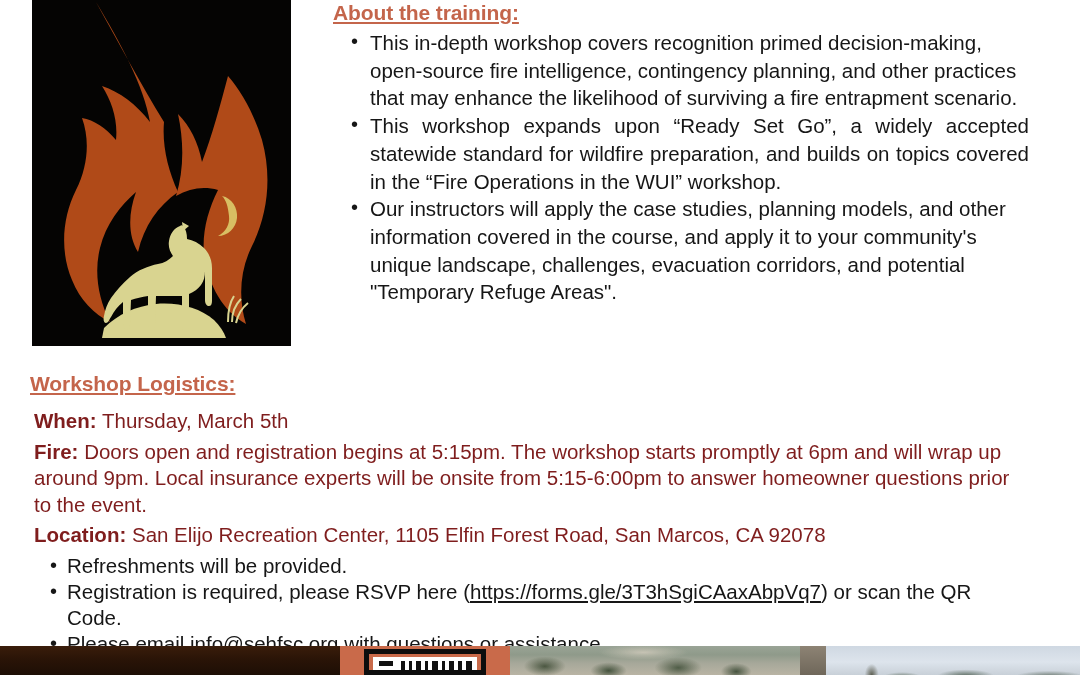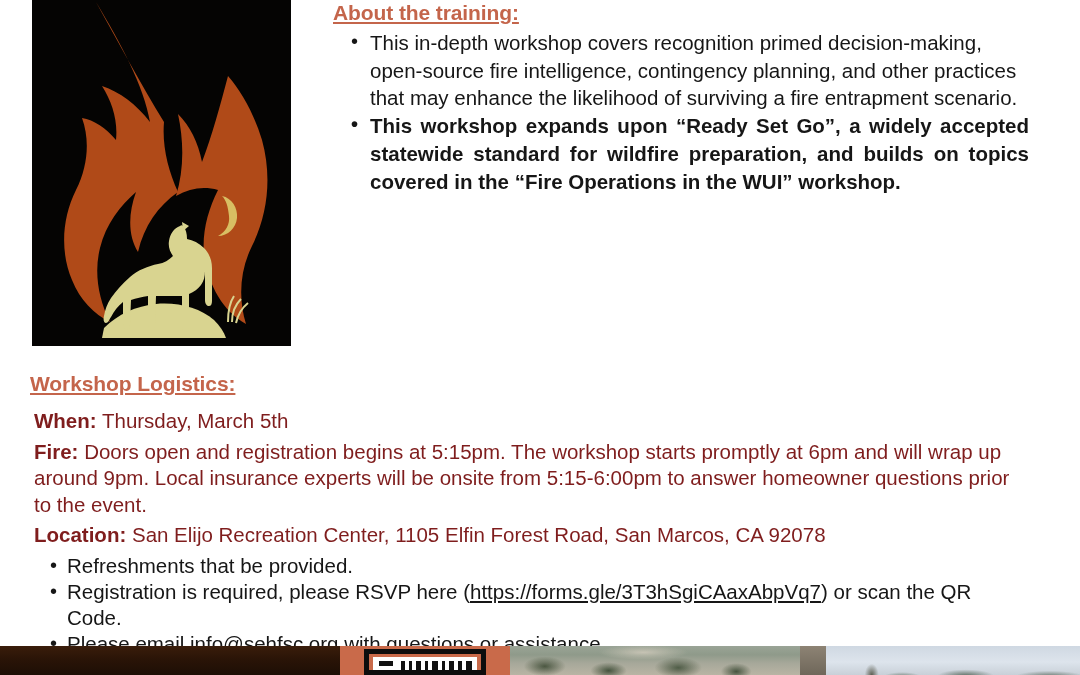--- a/index.html
+++ b/index.html
@@ -75,21 +75,21 @@
     position: absolute;
     left: 14px;
     top: -1px;
     font-size: 20px;
     line-height: 27.7px;
     color: #161616;
   }
   li.justify { text-align: justify; }
 
   .about-bullets { margin-top: 5px; }
-  .about-bullets > li + li { margin-top: 0px; font-weight: bold; }
+  .about-bullets > li + li { margin-top: 0px; }
 
   
   .logistics {
     position: absolute;
     left: 30px;
     top: 371px;
     width: 1000px;
   }
   .logistics .section-heading { margin-bottom: 12px; }
 
@@ -282,20 +282,21 @@
           <path d="M 204,323 C 206,314 211,307 216,303"></path>
         </g>
       </svg>
     </div>
 
     <div class="about-col">
       <div class="section-heading">About the training:</div>
       <ul class="bullets about-bullets">
         <li>This in-depth workshop covers recognition primed decision-making, open-source fire intelligence, contingency planning, and other practices that may enhance the likelihood of surviving a fire entrapment scenario.</li>
         <li class="justify">This workshop expands upon “Ready Set Go”, a widely accepted statewide standard for wildfire preparation, and builds on topics covered in the “Fire Operations in the WUI” workshop.</li>
+        <li>Our instructors will apply the case studies, planning models, and other information covered in the course, and apply it to your community's unique landscape, challenges, evacuation corridors, and potential "Temporary Refuge Areas".</li>
       </ul>
     </div>
 
     <div class="logistics">
       <div class="section-heading">Workshop Logistics:</div>
 
       <p class="info-line">
         <b>When:</b>
         <span>Thursday, March 5th</span>
       </p>
@@ -304,21 +305,21 @@
         <b>Fire:</b>
         <span>Doors open and registration begins at 5:15pm. The workshop starts promptly at 6pm and will wrap up around 9pm. Local insurance experts will be onsite from 5:15-6:00pm to answer homeowner questions prior to the event.</span>
       </p>
 
       <p class="info-line">
         <b>Location:</b>
         <span>San Elijo Recreation Center, 1105 Elfin Forest Road, San Marcos, CA 92078</span>
       </p>
 
       <ul class="bullets logi-bullets">
-        <li>Refreshments that be provided.</li>
+        <li>Refreshments will be provided.</li>
         <li><span>Registration is required, please RSVP here (</span><a class="inline-link" href="#">https://forms.gle/3T3hSgiCAaxAbpVq7</a><span>) or scan the QR Code.</span></li>
         <li>Please email info@sehfsc.org with questions or assistance.</li>
       </ul>
     </div>
 
   </div>
 
   <div class="photo-strip">
     <div class="strip-panel panel-dark"></div>
     <div class="strip-panel panel-qr">

